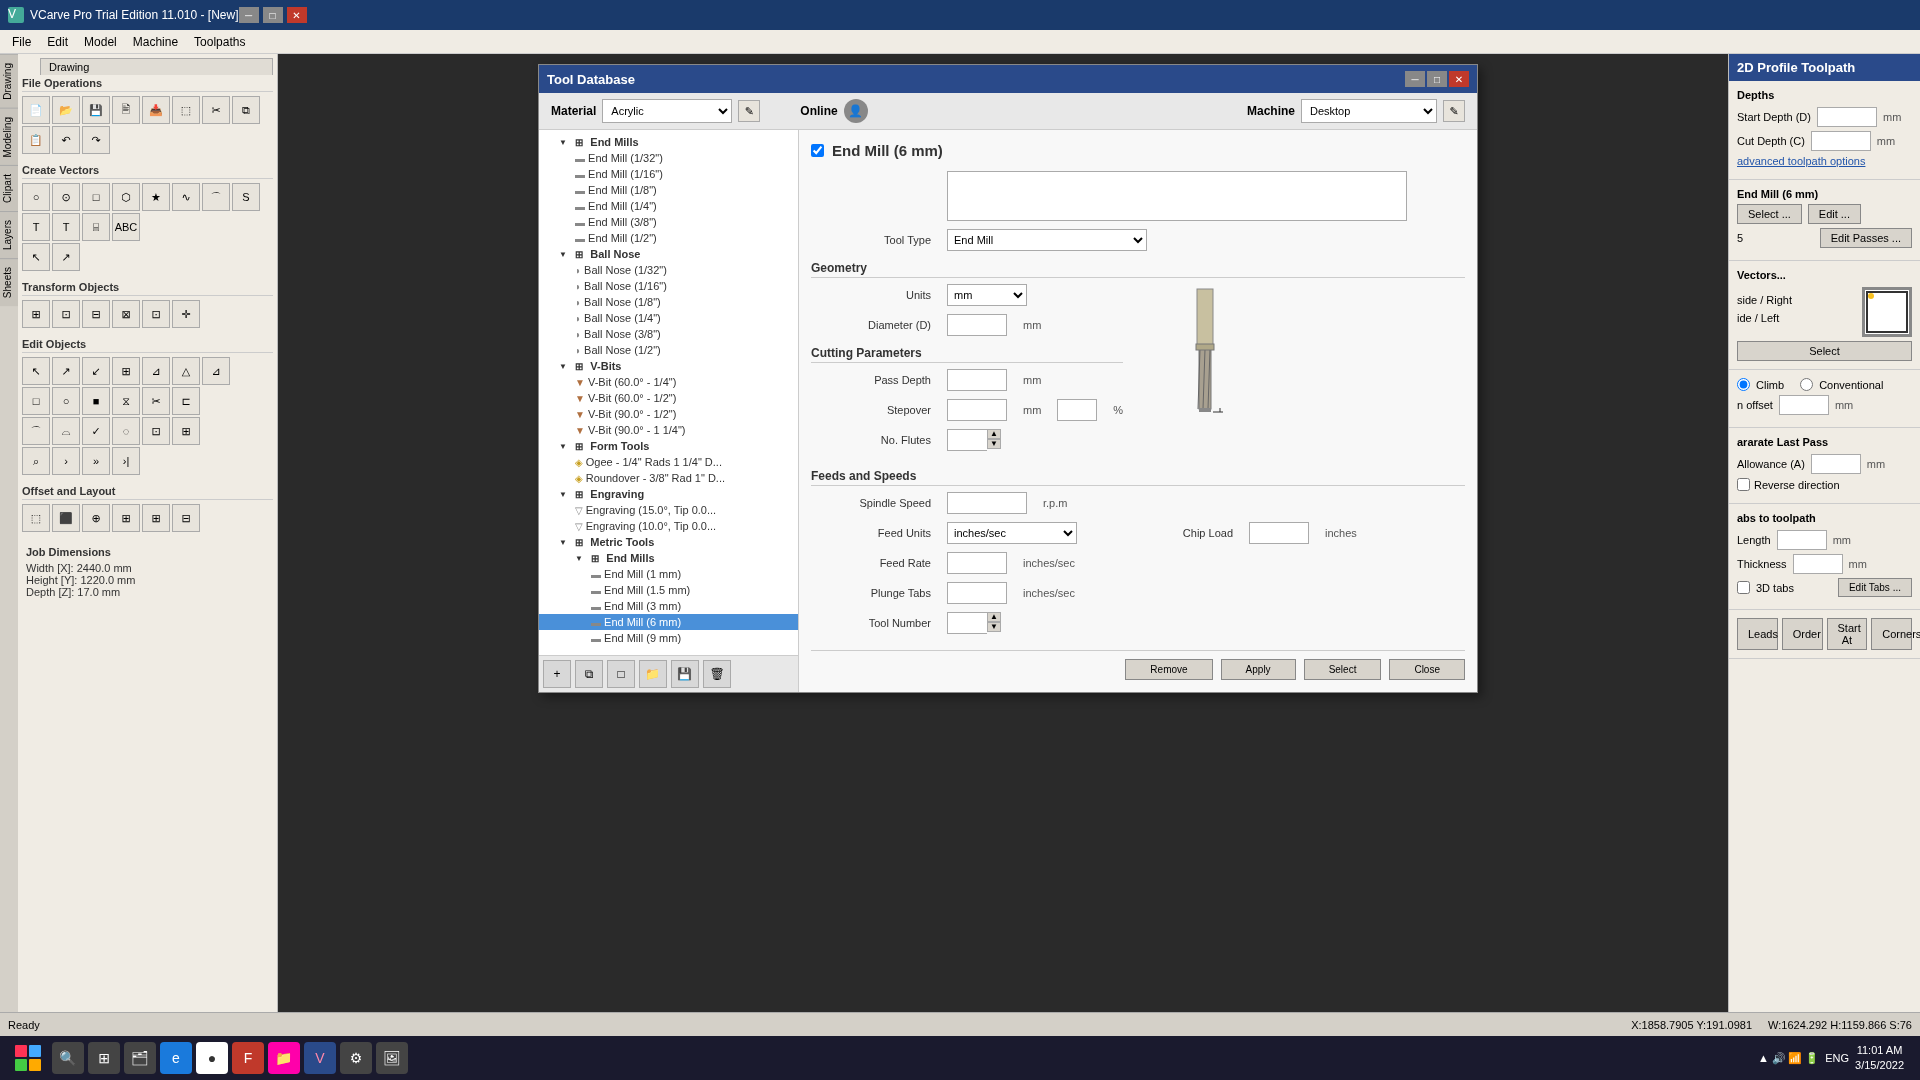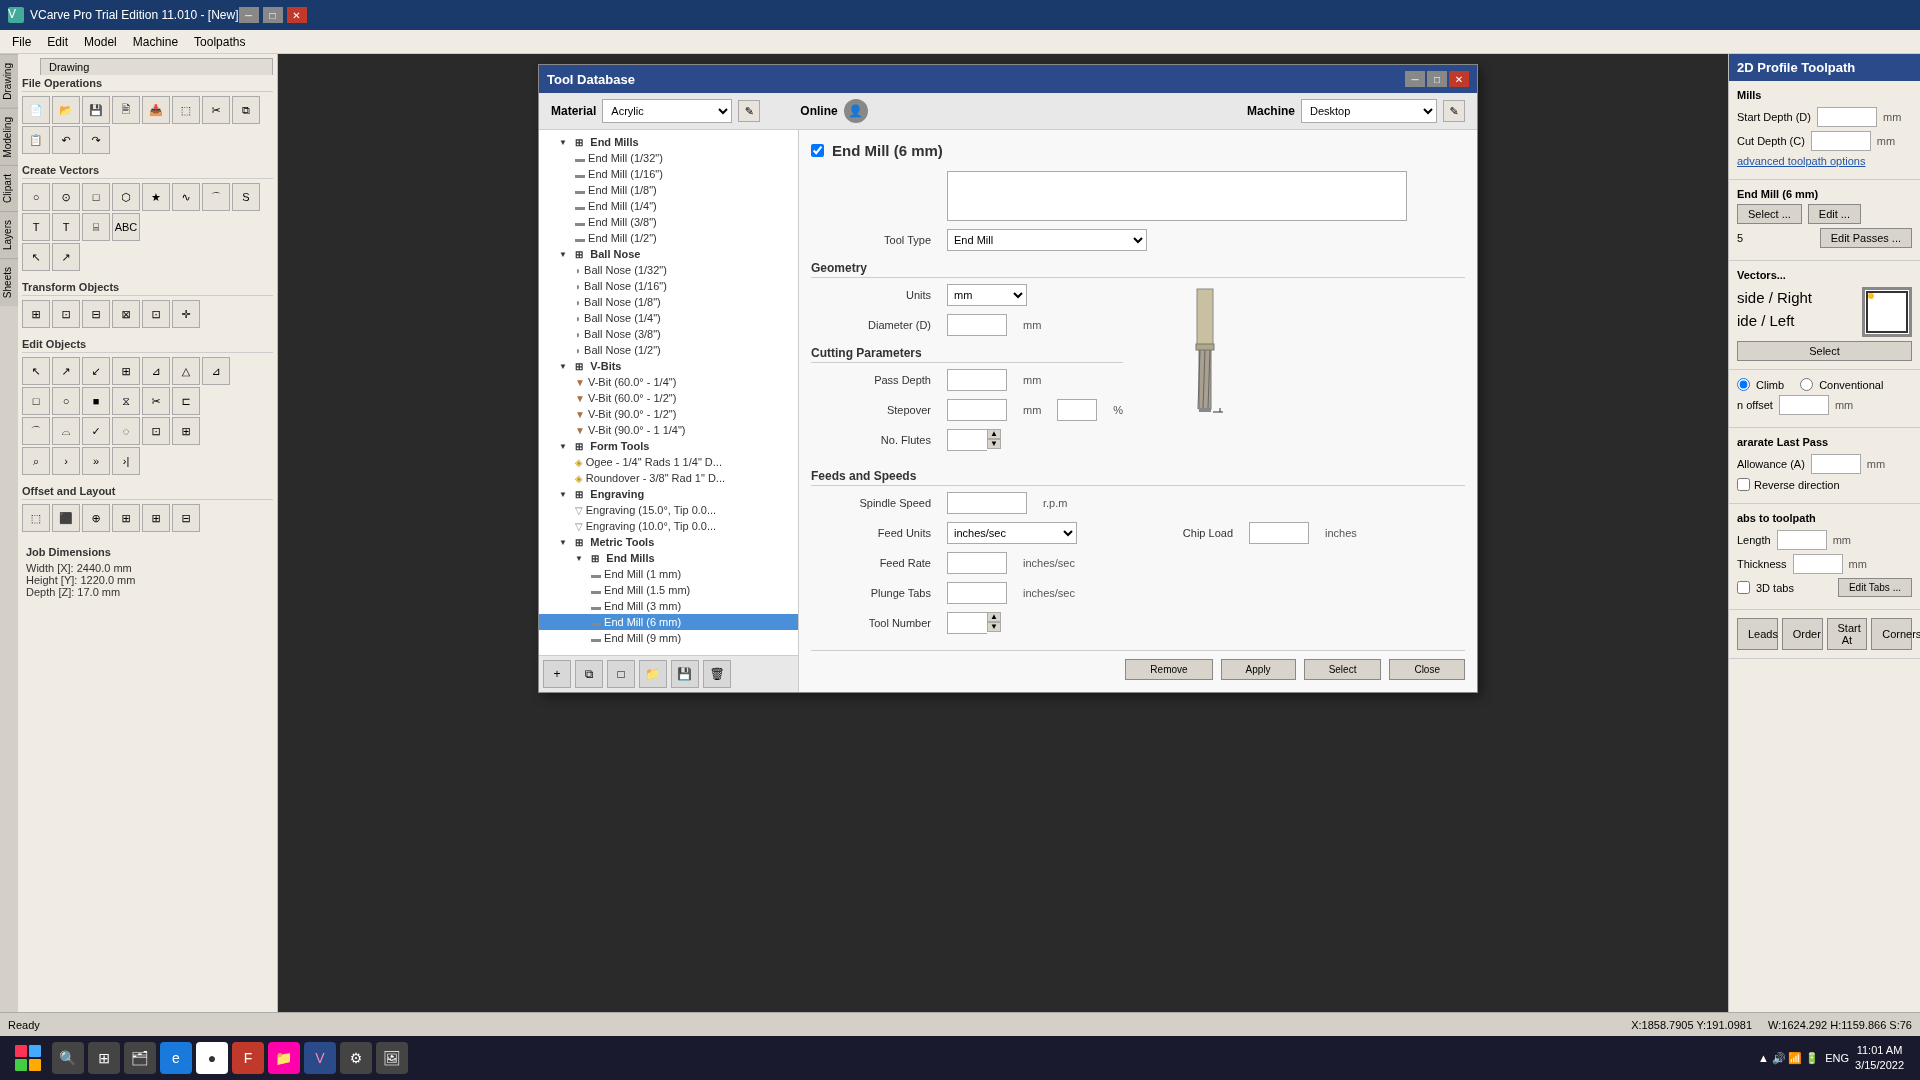--- a/index.html
+++ b/index.html
@@ -76,21 +76,21 @@
     
     .right-panel { width: 192px; background: #f0ece4; border-left: 1px solid #bbb; display: flex; flex-direction: column; overflow-y: auto; }
     .right-panel-title { background: #2a4a8a; color: white; padding: 6px 8px; font-size: 13px; font-weight: bold; }
     .right-section { padding: 8px; border-bottom: 1px solid #ccc; }
     .right-section-title { font-weight: bold; font-size: 11px; margin-bottom: 6px; }
     .right-row { display: flex; align-items: center; gap: 6px; margin-bottom: 4px; font-size: 11px; }
     .right-input { height: 20px; width: 60px; border: 1px solid #aaa; padding: 1px 4px; font-size: 11px; background: white; }
     .right-unit { font-size: 11px; color: #555; }
     .right-link { font-size: 11px; color: #2255aa; text-decoration: underline; cursor: pointer; }
     .right-btn { padding: 3px 10px; border: 1px solid #888; background: #d8d4cc; cursor: pointer; font-size: 11px; }
-    .right-select-row { display: flex; align-items: flex-end; gap: 4px; margin-bottom: 6px; font-size: 15px; }
+    .right-select-row { display: flex; align-items: flex-end; gap: 4px; margin-bottom: 6px; font-size: 11px; }
     .radio-row { display: flex; align-items: center; gap: 6px; margin-bottom: 4px; font-size: 11px; }
     .checkbox-row { display: flex; align-items: center; gap: 4px; margin-bottom: 4px; font-size: 11px; }
 
     
     .db-top-bar { display: flex; align-items: center; padding: 6px 12px; background: #e8e8e8; border-bottom: 1px solid #ccc; gap: 20px; }
     .db-top-item { display: flex; align-items: center; gap: 6px; font-size: 12px; }
     .db-top-label { font-weight: bold; }
     .db-top-select { height: 24px; border: 1px solid #aaa; padding: 1px 4px; font-size: 11px; background: white; }
 
     
@@ -625,21 +625,21 @@
             </div>
           </div>
         </div>
       </div>
     </div>
 
     <div class="right-panel">
       <div class="right-panel-title">2D Profile Toolpath</div>
 
       <div class="right-section">
-        <div class="right-section-title">Mills</div>
+        <div class="right-section-title">Depths</div>
         <div class="right-row">
           <span>Start Depth (D)</span>
           <input type="text" class="right-input" style="">
           <span class="right-unit">mm</span>
         </div>
         <div class="right-row">
           <span>Cut Depth (C)</span>
           <input type="text" class="right-input" style="">
           <span class="right-unit">mm</span>
         </div>

